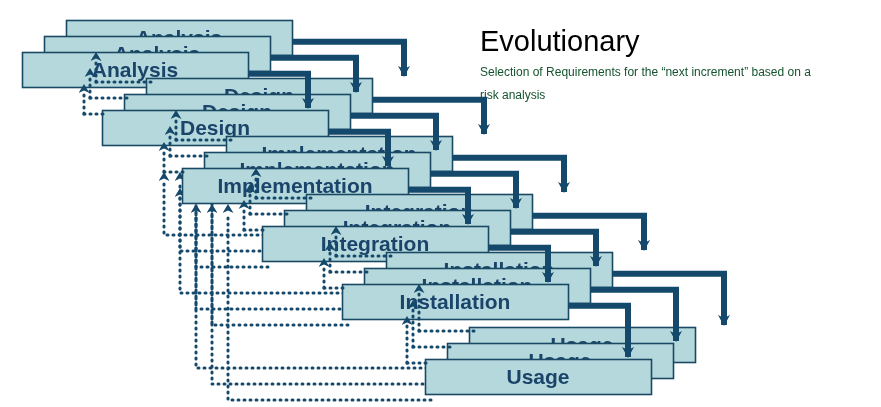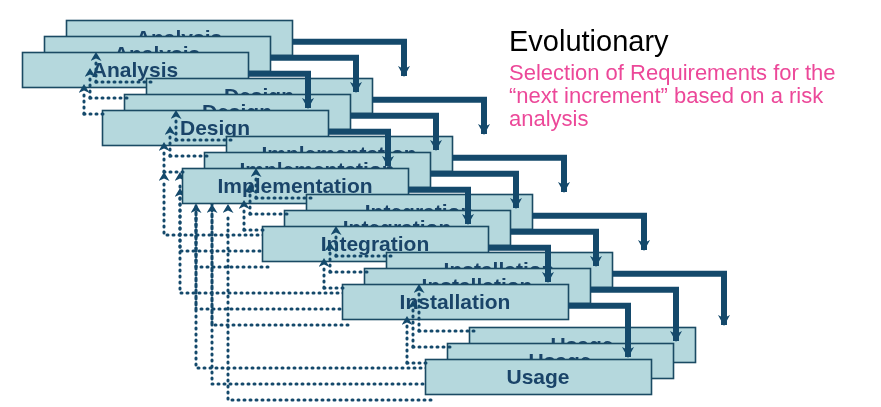--- a/index.html
+++ b/index.html
@@ -3,27 +3,27 @@
 <meta charset="utf-8">
 <style>
   html,body{margin:0;padding:0;background:#ffffff;}
   body{
     width:881px;height:407px;position:relative;overflow:hidden;
     font-family:"Liberation Sans","DejaVu Sans",sans-serif;
   }
   #stage{position:absolute;left:0;top:0;width:881px;height:407px;}
   #svg{position:absolute;left:0;top:0;width:881px;height:407px;}
 
-  .title-block{position:absolute;left:509px;top:24px;width:360px;}
+  .title-block{position:absolute;left:480px;top:24px;width:360px;}
   .title-main{
     font-size:29px;line-height:34px;color:#000000;font-weight:400;
     letter-spacing:0px;white-space:nowrap;
   }
   .title-sub{
-    font-size:22px;line-height:23px;color:#ec4899;font-weight:400;
+    font-size:12px;line-height:23px;color:#14532d;font-weight:400;
     margin-top:3px;width:352px;
   }
 </style>
 </head>
 <body>
 
 <div id="stage">
 
   <svg id="svg" viewBox="0 0 881 407">
     <defs>

